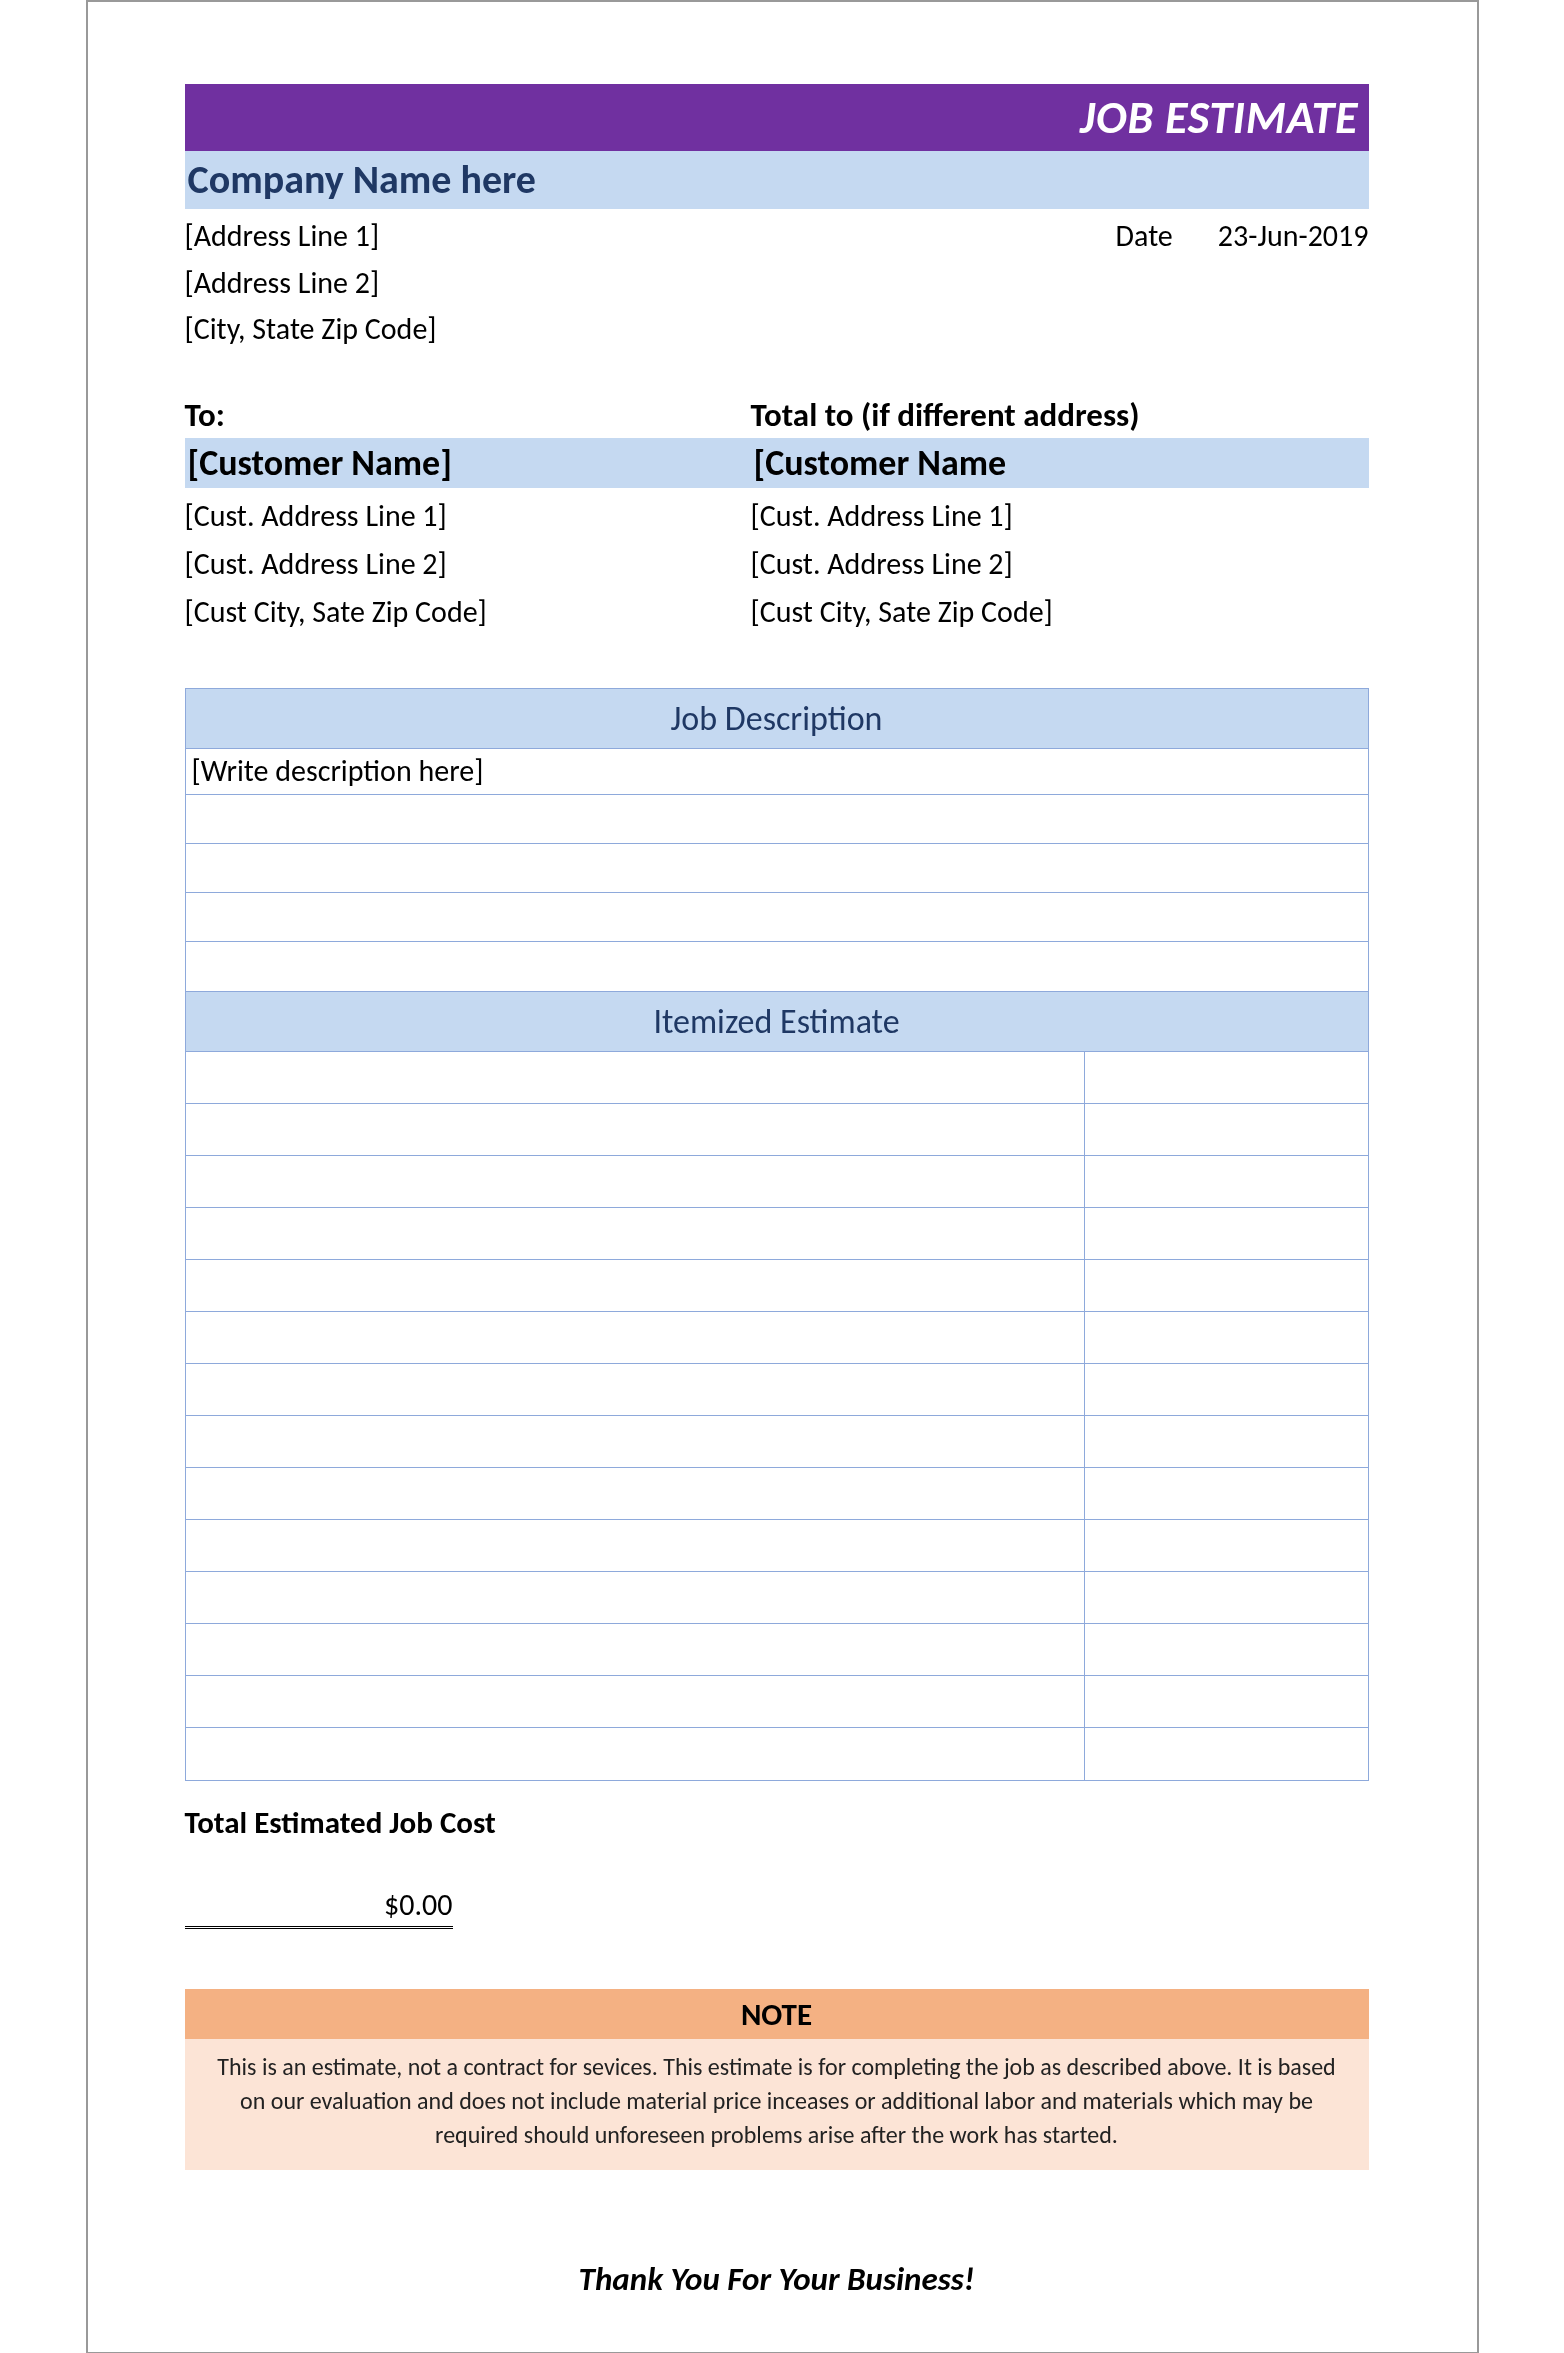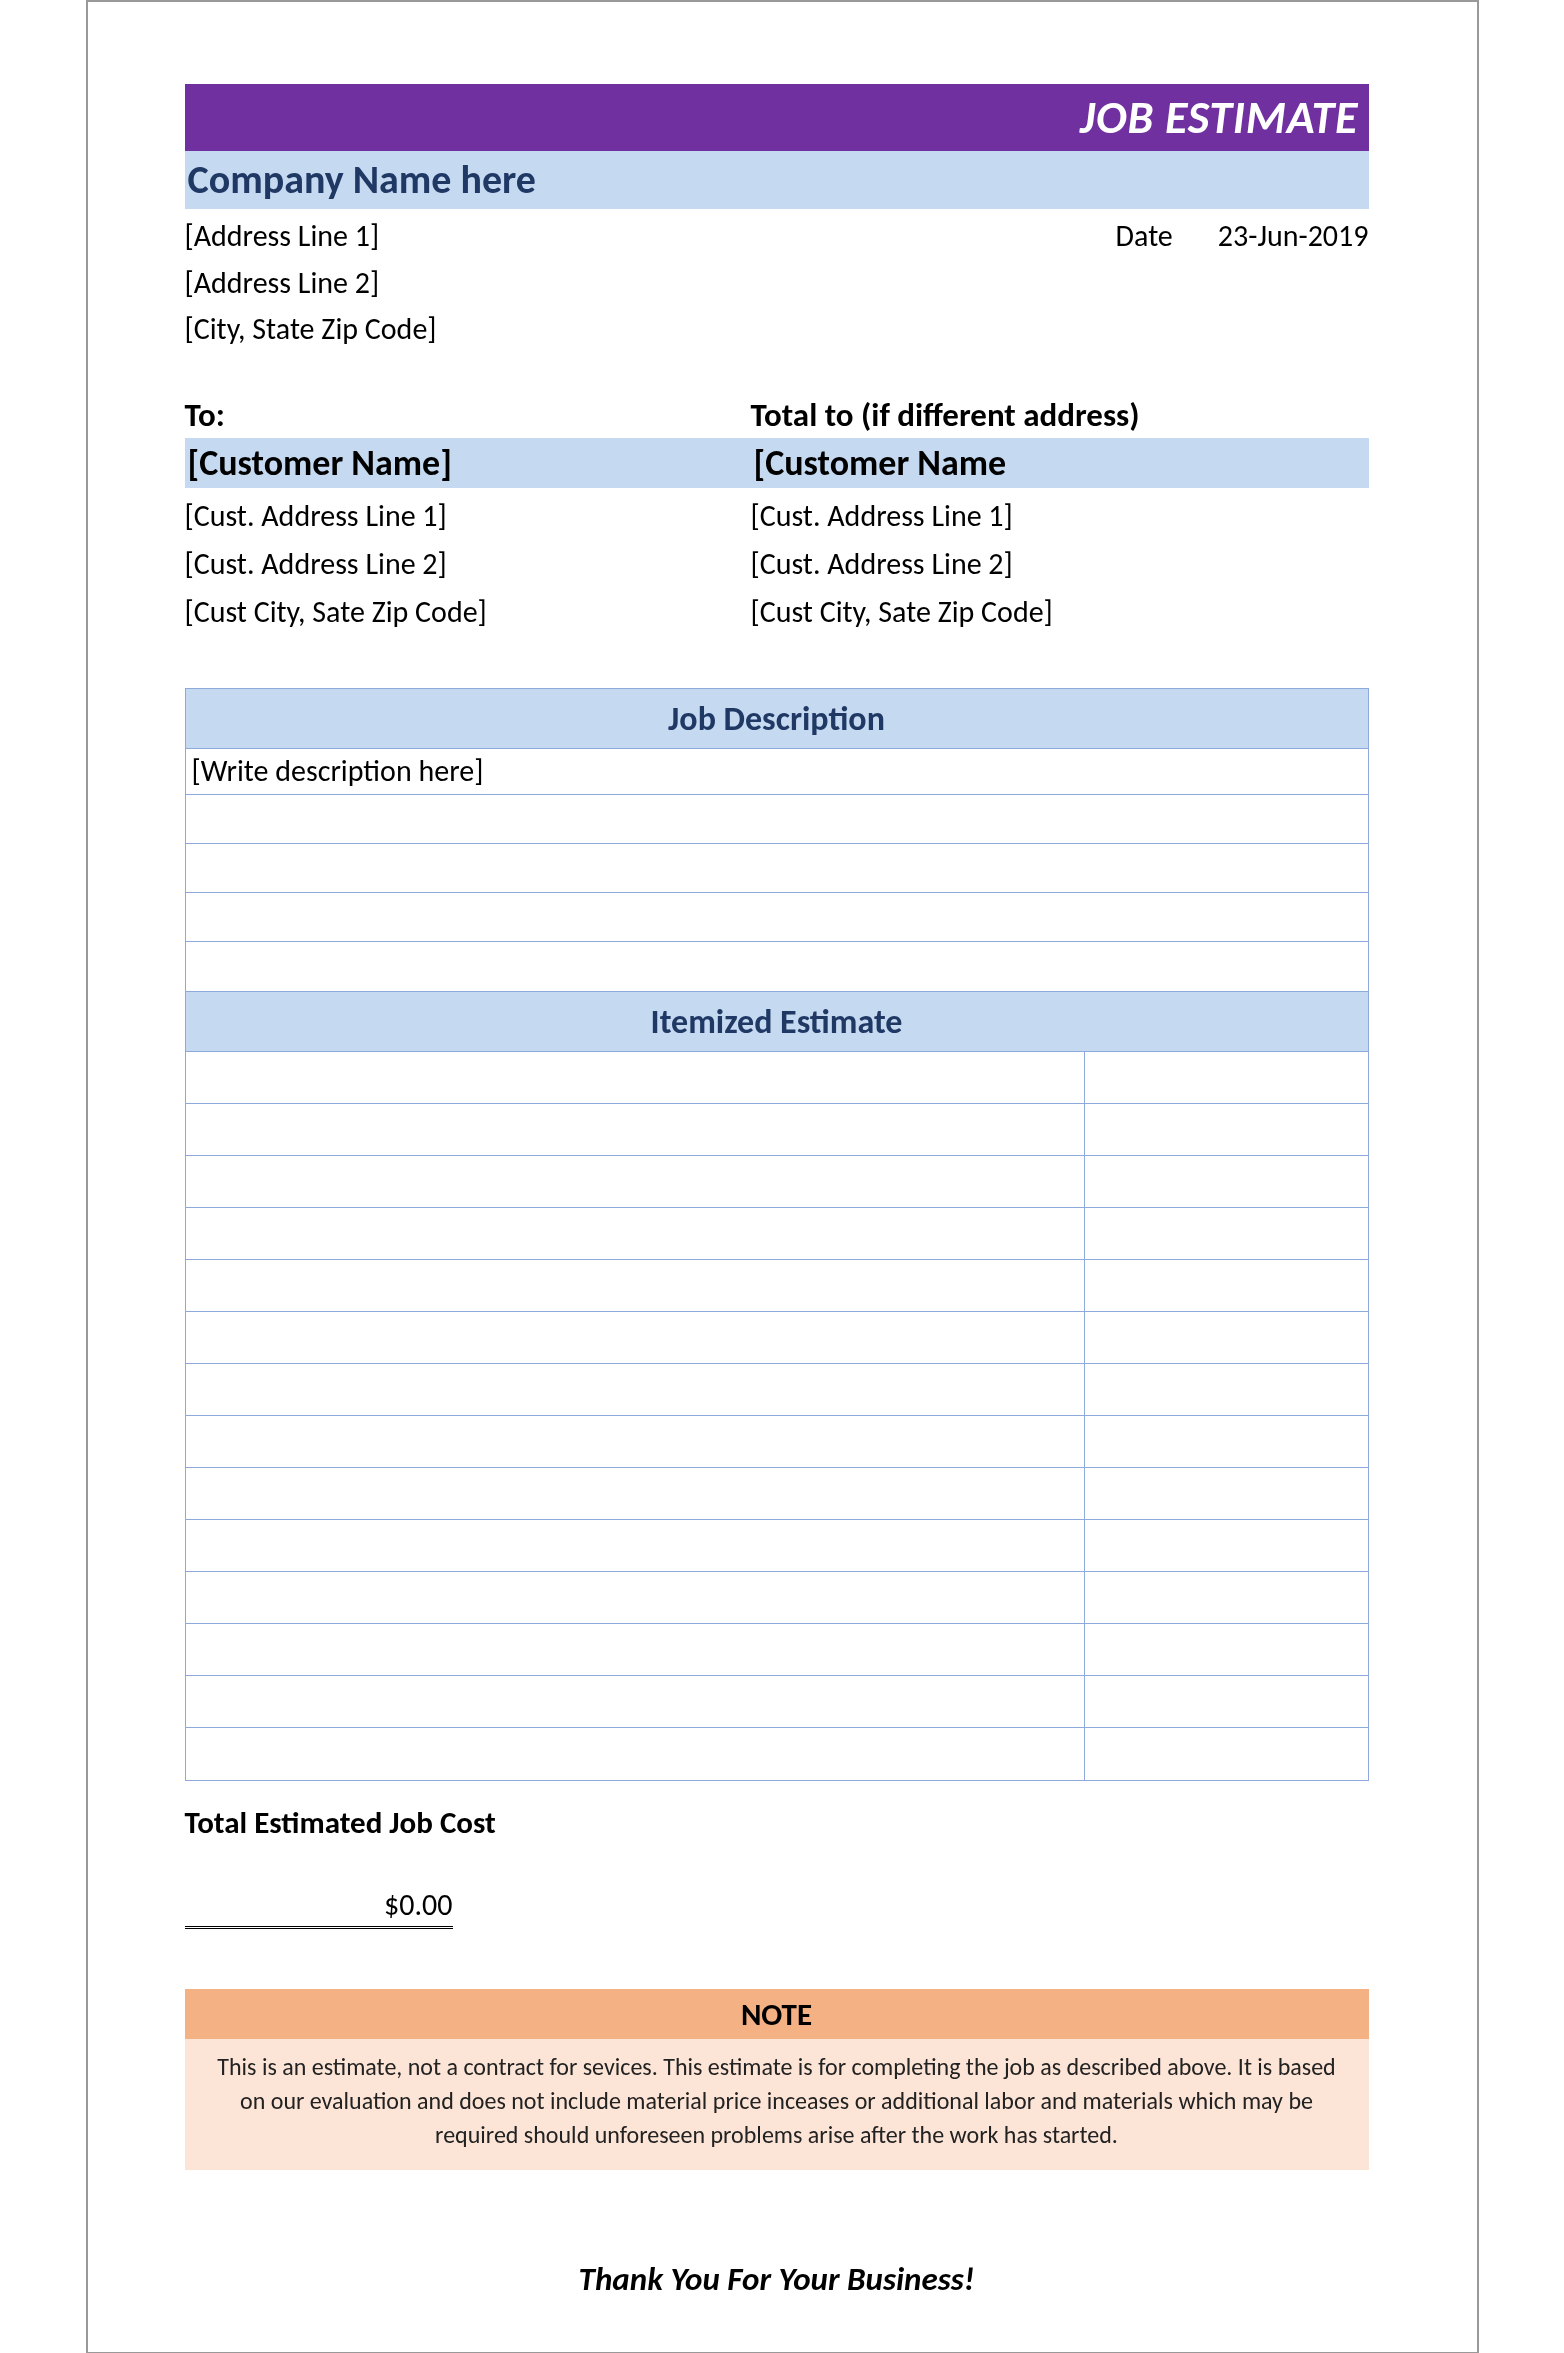--- a/index.html
+++ b/index.html
@@ -67,21 +67,21 @@
   .cust-bar-row .col-left, .cust-bar-row .col-right { }
   .cust-lines {
     font-size: 30px;
     line-height: 1.6;
     margin-top: 4.5px;
   }
 
   .section-header {
     background: #C5D9F1;
     color: #1F3864;
-    font-weight: bold;
+    font-weight: normal;
     font-size: 34px;
     text-align: center;
     padding: 9px 0;
     border: 0.7px solid #8EA9DB;
     margin-top: 52px;
   }
   .desc-table {
     border: 0.7px solid #8EA9DB;
     border-top: none;
   }

